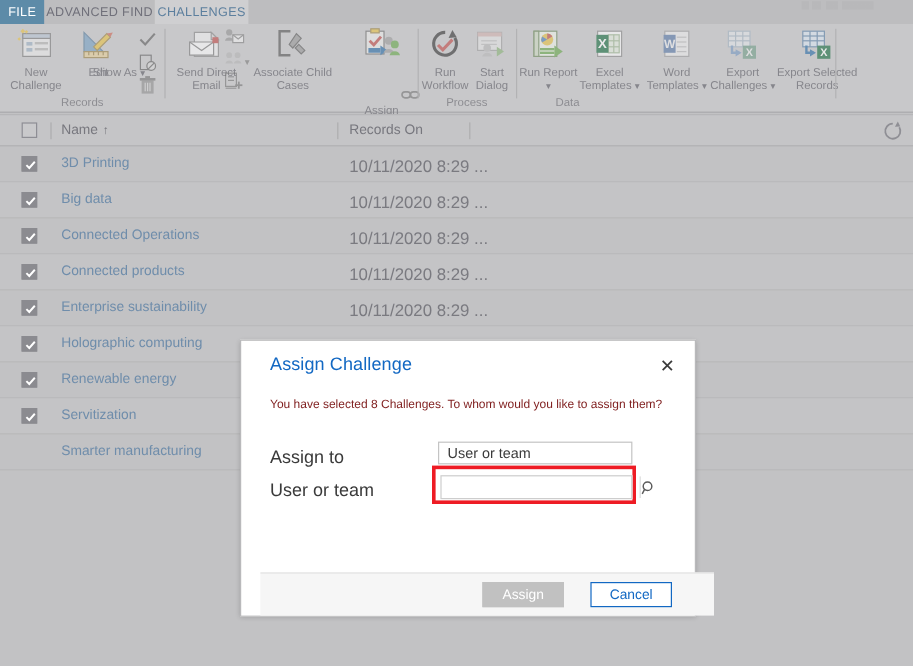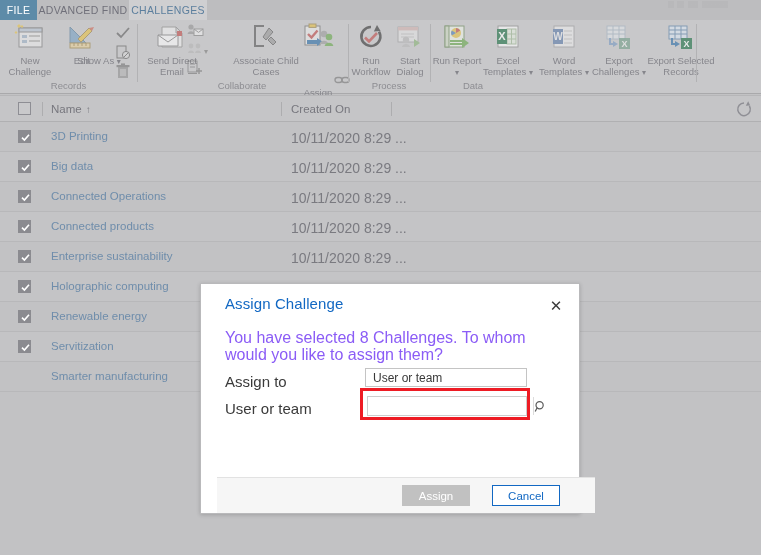--- a/index.html
+++ b/index.html
@@ -52,21 +52,21 @@
   .rchk svg{position:absolute;left:1px;top:1px;}
   .grow .rname{position:absolute;left:51px;top:8px;font-size:11.5px;color:#6f8dab;}
   .grow .rdate{position:absolute;left:291px;top:8px;font-size:14px;color:#7a7a80;}
 
   
   .modal{position:absolute;left:200px;top:283px;width:380px;height:231px;background:#ffffff;
          border:1px solid #b9b9bb;box-shadow:0 1px 4px rgba(0,0,0,.18);box-sizing:border-box;}
   .m-title{position:absolute;left:24px;top:11px;font-size:15px;color:#1268c3;font-weight:400;letter-spacing:.1px;}
   .m-close{position:absolute;right:12px;top:10px;width:22px;height:22px;display:flex;align-items:center;justify-content:center;
            font-size:15px;color:#3b3b3b;cursor:pointer;line-height:1;}
-  .m-desc{position:absolute;left:24px;top:45px;width:337px;font-size:16px;line-height:17px;color:#8b5cf6;}
+  .m-desc{position:absolute;left:24px;top:45px;width:337px;font-size:10px;line-height:17px;color:#7f1d1d;}
   .m-lbl{position:absolute;left:24px;font-size:15px;color:#3a3a3a;}
   .m-lbl.r1{top:89px;}
   .m-lbl.r2{top:116px;}
   .fld{position:absolute;left:164px;box-sizing:border-box;background:#fff;}
   .fld.sel{top:84px;width:162px;height:19px;border:1px solid #c4c4c4;}
   .fld.sel span{position:absolute;left:7px;top:2px;font-size:12px;color:#3a3a3a;}
   .lookupwrap{position:absolute;left:159px;top:104px;width:170px;height:32px;border:3px solid #ee1b24;box-sizing:border-box;}
   .lookup{position:absolute;left:4px;top:5px;width:160px;height:20px;border:1px solid #cdcdcd;background:#fff;box-sizing:border-box;display:flex;}
   .lookup input{flex:1;border:0;outline:0;font-size:12px;color:#3a3a3a;padding:0 5px;background:transparent;font-family:inherit;}
   .lookup .sbtn{width:22px;border-left:1px solid #dcdcdc;display:flex;align-items:center;justify-content:center;cursor:pointer;}
@@ -197,21 +197,21 @@
           <svg width="18" height="16" viewBox="0 0 18 16">
             <rect x="2" y="1" width="9" height="11" fill="none" stroke="#6f6f6f"></rect>
             <line x1="4" y1="4" x2="9" y2="4" stroke="#6f6f6f"></line>
               <line x1="4" y1="7" x2="9" y2="7" stroke="#6f6f6f"></line>
             <line x1="2" y1="13.5" x2="11" y2="13.5" stroke="#6f6f6f"></line>
             <line x1="13" y1="8" x2="13" y2="14" stroke="#6f6f6f" stroke-width="1.5"></line>
               <line x1="10" y1="11" x2="16" y2="11" stroke="#6f6f6f" stroke-width="1.5"></line>
           </svg>
         </div>
 
-        <div class="btn" style="left:92px;width:72px;">
+        <div class="btn" style="left:70px;width:72px;">
           <div class="ico">
             <svg width="34" height="31" viewBox="0 0 34 31">
               <path d="M15 3 h-9 v20 h9" fill="none" stroke="#5a5a5a" stroke-width="2"></path>
               <path d="M20 5 l4 4 l-7 8 l-3-3z" fill="#9a9a9a" stroke="#5f5f5f"></path>
               <path d="M22 14 l5 5 l-3 3 l-5-5z" fill="#9a9a9a" stroke="#5f5f5f"></path>
             </svg>
           </div>
           <div class="lbl">Associate Child Cases</div>
         </div>
 
@@ -230,21 +230,20 @@
             </svg>
           </div>
           <div class="lbl">Assign Challenges</div>
         </div>
         <div class="smallbtn" style="left:196px;top:52px;width:16px;height:12px;">
           <svg width="16" height="12" viewBox="0 0 16 12">
             <rect x="1" y="3.5" width="7" height="5" rx="2.5" fill="none" stroke="#6f6f6f" stroke-width="1.4"></rect>
             <rect x="8" y="3.5" width="7" height="5" rx="2.5" fill="none" stroke="#6f6f6f" stroke-width="1.4"></rect>
           </svg>
         </div>
-        <div class="gl">Collaborate</div>
       </div>
       <div class="gsep" style="left:348px;"></div>
 
       <div class="rgroup" style="left:349px;width:80px;">
         <div class="btn" style="left:40px;width:42px;">
           <div class="ico" style="opacity:.4">
             <svg width="34" height="31" viewBox="0 0 34 31">
               <rect x="5" y="4" width="20" height="15" fill="#f1f1f1" stroke="#8a8a8a"></rect>
               <rect x="5" y="4" width="20" height="3.4" fill="#d7a9a4"></rect>
               <line x1="8" y1="11" x2="21" y2="11" stroke="#b5b5b5"></line>
@@ -353,21 +352,21 @@
 
     <div class="grid">
       <div class="ghead">
         <div class="gh-chk"></div>
         <div class="gh-div" style="left:42px;"></div>
         <div class="gh-lbl" style="left:51px;">
           <span>Name</span><span class="sortarrow">↑</span>
         </div>
         <div class="gh-div" style="left:281px;"></div>
         <div class="gh-lbl" style="left:291px;">
-          <span>Created On</span>
+          <span>Records On</span>
         </div>
         <div class="gh-div" style="left:391px;"></div>
         <div class="refresh">
           <svg width="22" height="21" viewBox="0 0 22 21">
             <path d="M11 4 a6.3 6.3 0 1 0 5.4 3" fill="none" stroke="#8f8f95" stroke-width="1.5"></path>
             <path d="M15.2 2.2 l2 4.2 l-4.4 .3z" fill="#8f8f95"></path>
           </svg>
         </div>
       </div>
       <div id="grid-rows">

